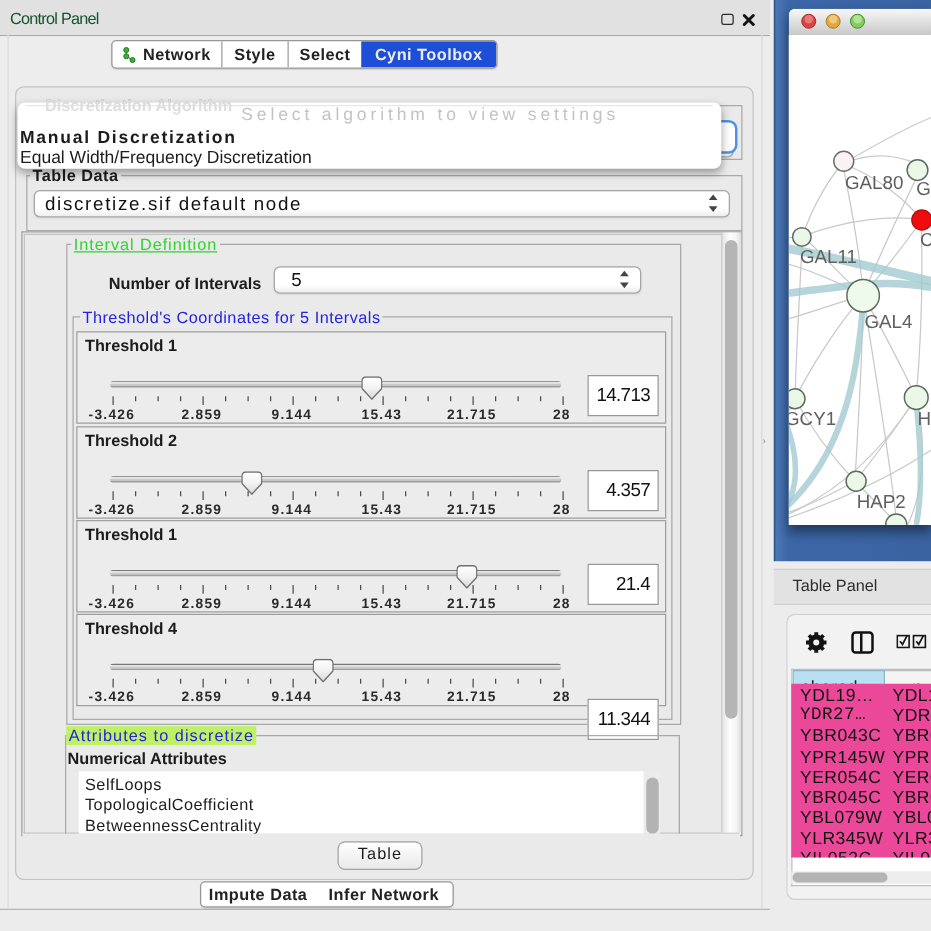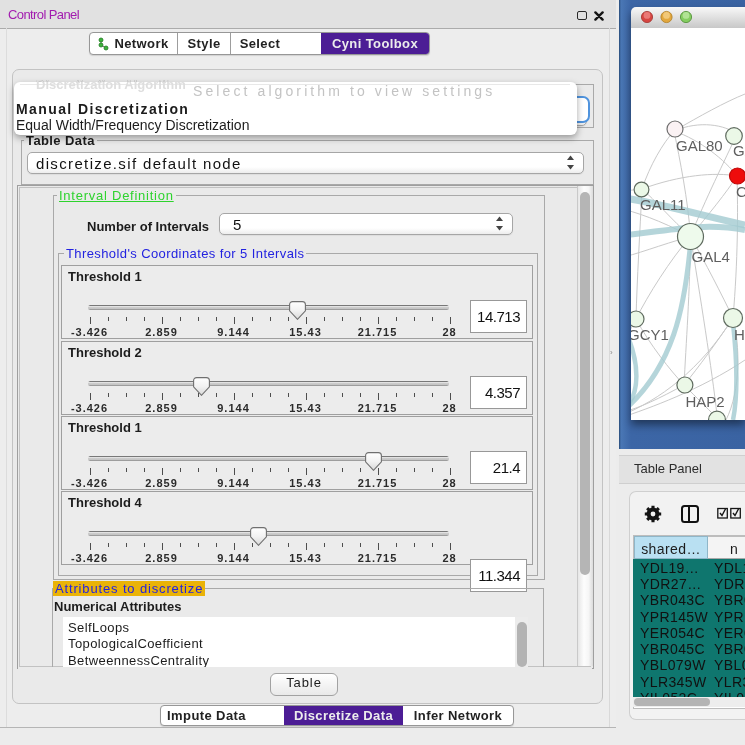--- a/index.html
+++ b/index.html
@@ -13,29 +13,29 @@
 .tlab{font-size:11px;font-weight:bold;letter-spacing:1px;text-align:center;color:#2b2b2b;}
 .vbox{box-sizing:border-box;width:57px;height:33px;background:#fff;border:1px solid #989898;font-size:15px;letter-spacing:-0.5px;
  text-align:right;line-height:31px;padding-right:6px;color:#111;}
 .grp{border:1px solid #a9a9a9;position:absolute;}
 .grplab{position:absolute;background:#eaeaea;padding:0 2px;font-size:13px;}
 .seg{position:absolute;display:flex;height:21px;border:1px solid #979797;border-radius:4px;
  background:#fff;font-size:13px;font-weight:bold;color:#222;overflow:hidden;
  box-shadow:0 1px 1px rgba(0,0,0,0.12);}
 .seg>div{display:flex;align-items:center;justify-content:center;white-space:nowrap;}
 .seg .sep{width:1px;background:#9d9d9d;}
-.seg .on{background:#4c1d95;color:#ececec;margin-left:32px;}
+.seg .on{background:#1d4ed8;color:#ececec;}
 .combo{position:absolute;background:linear-gradient(#ffffff 70%,#ededed 100%);border:1px solid #a6a6a6;border-radius:5px;
  box-shadow:0 1px 1px rgba(0,0,0,0.06);}
 </style></head>
 <body>
 
 
 <div class="abs" style="left:0;top:0;width:616px;height:28px;background:#e1e1e1;border-bottom:1px solid #ababab;"></div>
-<div class="abs" style="left:8px;top:7px;font-size:13px;letter-spacing:-0.6px;color:#a21caf;">Control Panel</div>
+<div class="abs" style="left:8px;top:7px;font-size:13px;letter-spacing:-0.6px;color:#14532d;">Control Panel</div>
 <div class="abs" style="left:577px;top:11px;width:8px;height:7px;border:1.5px solid #2a2a2a;border-radius:2px;"></div>
 <svg class="abs" style="left:594px;top:11px;" width="10" height="10" viewBox="0 0 10 10">
  <path d="M1.4 1.4 L8.6 8.6 M8.6 1.4 L1.4 8.6" stroke="#141414" stroke-width="2.4" stroke-linecap="round"></path>
 </svg>
 
 <div class="abs" style="left:0;top:29px;width:616px;height:698px;background:#ededed;border-bottom:1px solid #b5b5b5;"></div>
 
 <div class="abs" style="left:609px;top:28px;width:1px;height:699px;background:#d9d9d9;"></div>
 <div class="abs" style="left:6px;top:28px;width:1px;height:699px;background:#dcdcdc;"></div>
 
@@ -143,21 +143,21 @@
 <div class="abs" style="left:89.5px;top:543px;width:1px;height:7px;background:#4d4d4d"></div><div class="abs" style="left:107.5px;top:543px;width:1px;height:4px;background:#4d4d4d"></div><div class="abs" style="left:125.5px;top:543px;width:1px;height:4px;background:#4d4d4d"></div><div class="abs" style="left:143.5px;top:543px;width:1px;height:4px;background:#4d4d4d"></div><div class="abs" style="left:161.5px;top:543px;width:1px;height:7px;background:#4d4d4d"></div><div class="abs" style="left:179.5px;top:543px;width:1px;height:4px;background:#4d4d4d"></div><div class="abs" style="left:197.5px;top:543px;width:1px;height:4px;background:#4d4d4d"></div><div class="abs" style="left:215.5px;top:543px;width:1px;height:4px;background:#4d4d4d"></div><div class="abs" style="left:233.5px;top:543px;width:1px;height:7px;background:#4d4d4d"></div><div class="abs" style="left:251.5px;top:543px;width:1px;height:4px;background:#4d4d4d"></div><div class="abs" style="left:269.5px;top:543px;width:1px;height:4px;background:#4d4d4d"></div><div class="abs" style="left:287.5px;top:543px;width:1px;height:4px;background:#4d4d4d"></div><div class="abs" style="left:305.5px;top:543px;width:1px;height:7px;background:#4d4d4d"></div><div class="abs" style="left:323.5px;top:543px;width:1px;height:4px;background:#4d4d4d"></div><div class="abs" style="left:341.5px;top:543px;width:1px;height:4px;background:#4d4d4d"></div><div class="abs" style="left:359.5px;top:543px;width:1px;height:4px;background:#4d4d4d"></div><div class="abs" style="left:377.5px;top:543px;width:1px;height:7px;background:#4d4d4d"></div><div class="abs" style="left:395.5px;top:543px;width:1px;height:4px;background:#4d4d4d"></div><div class="abs" style="left:413.5px;top:543px;width:1px;height:4px;background:#4d4d4d"></div><div class="abs" style="left:431.5px;top:543px;width:1px;height:4px;background:#4d4d4d"></div><div class="abs" style="left:449.5px;top:543px;width:1px;height:7px;background:#4d4d4d"></div>
 <div class="abs tlab" style="left:53.5px;top:552px;width:72px;">-3.426</div><div class="abs tlab" style="left:125.5px;top:552px;width:72px;">2.859</div><div class="abs tlab" style="left:197.5px;top:552px;width:72px;">9.144</div><div class="abs tlab" style="left:269.5px;top:552px;width:72px;">15.43</div><div class="abs tlab" style="left:341.5px;top:552px;width:72px;">21.715</div><div class="abs tlab" style="left:413.5px;top:552px;width:72px;">28</div>
 <svg class="abs" style="left:250.2px;top:527px;" width="17" height="19" viewBox="0 0 17 19">
  <path d="M3.6 0.6 h9.8 a3 3 0 0 1 3 3 v6.2 L8.5 18.3 L0.6 9.8 V3.6 a3 3 0 0 1 3 -3 z" fill="url(#thumbg)" stroke="#6f6f6f" stroke-width="1.1"></path>
 </svg>
 <div class="abs vbox" style="left:470px;top:526px;margin-top:33px;">11.344</div>
 
 
 
 <div class="grp" style="left:52px;top:588px;width:490px;height:85px;border-bottom:none;"></div>
-<div class="grplab" style="left:53px;top:581px;color:#2323e0;background:#eab308;letter-spacing:0.85px;">Attributes to discretize</div>
+<div class="grplab" style="left:53px;top:581px;color:#2323e0;background:#bef264;letter-spacing:0.85px;">Attributes to discretize</div>
 <div class="abs b13" style="left:54px;top:599px;letter-spacing:0;">Numerical Attributes</div>
 <div class="abs" style="left:63px;top:617px;width:452px;height:50px;background:#fff;overflow:hidden;">
  <div style="position:absolute;left:5px;top:3px;">SelfLoops</div>
  <div style="position:absolute;left:5px;top:19px;">TopologicalCoefficient</div>
  <div style="position:absolute;left:5px;top:36px;">BetweennessCentrality</div>
 </div>
 <div class="abs" style="left:515px;top:617px;width:13px;height:50px;background:#ececec;"></div>
 <div class="abs" style="left:517px;top:622px;width:10px;height:45px;background:#b3b3b3;border-radius:5px;"></div>
 
 
@@ -166,21 +166,20 @@
 
 
 <div class="abs" style="left:18px;top:667px;width:574px;height:36px;background:#eaeaea;"></div>
 
 
 <div class="abs" style="left:270px;top:673px;width:66px;height:20px;background:linear-gradient(#ffffff,#e9e9e9);border:1px solid #a2a2a2;border-radius:6px;text-align:center;padding-top:1px;font-size:13px;letter-spacing:0.9px;">Table</div>
 
 
 <div class="seg" style="left:160px;top:705px;height:19px;">
  <div style="width:91px;">Impute Data</div>
- <div class="on" style="width:119px;">Discretize Data</div>
  <div style="width:110px;">Infer Network</div>
 </div>
 
 
 <div class="abs" style="left:36px;top:77px;font-weight:bold;font-size:13px;letter-spacing:0;color:#8f8f8f;">Discretization Algorithm</div>
 
 
 <div class="abs" style="left:14px;top:82px;width:563px;height:53px;background:#fff;border-radius:6px;box-shadow:0 3px 7px rgba(0,0,0,0.35);"></div>
 <div class="abs" style="left:20px;top:84px;width:550px;height:1px;background:#e8e8e8;"></div>
 <div class="abs" style="left:36px;top:77px;font-weight:bold;font-size:13px;letter-spacing:0;color:#dedede;">Discretization Algorithm</div>
@@ -290,24 +289,24 @@
  <path d="M3 6 L5 8.5 L8.7 1.5" stroke="#161616" stroke-width="1.4" fill="none"></path>
  <rect x="13.8" y="1.5" width="9.5" height="9.5" fill="none" stroke="#161616" stroke-width="1.3"></rect>
  <path d="M16 6 L18 8.5 L21.7 1.5" stroke="#161616" stroke-width="1.4" fill="none"></path>
 </svg>
 
 
 <div class="abs" style="left:633px;top:535px;width:112px;height:172px;background:#fff;border:1px solid #bdbdbd;border-right:none;overflow:hidden;font-size:14px;">
  <div style="position:absolute;left:0;top:0;width:74px;height:23px;background:#b9e0f2;border:1px solid #8fb6c8;box-sizing:border-box;text-align:center;padding-top:4px;">shared…</div>
  <div style="position:absolute;left:74px;top:0;width:40px;height:23px;background:#f4f4f4;border-top:1px solid #bdbdbd;border-bottom:1px solid #a9a9a9;box-sizing:border-box;padding-top:4px;padding-left:22px;">n</div>
 </div>
-<div class="abs" style="left:633px;top:559px;width:112px;height:139px;overflow:hidden;background:#0f766e;font-size:14px;color:#111;">
+<div class="abs" style="left:633px;top:547px;width:112px;height:139px;overflow:hidden;background:#ec4899;font-size:14px;color:#111;">
  <div style="position:absolute;left:7px;top:1px;">YDL19…</div>
     <div style="position:absolute;left:81px;top:1px;">YDL1</div>
- <div style="position:absolute;left:7px;top:17px;">YDR27…</div>
+ <div style="position:absolute;left:7px;top:17px;font-family:Liberation Mono, monospace;">YDR27…</div>
     <div style="position:absolute;left:81px;top:17px;">YDR2</div>
  <div style="position:absolute;left:7px;top:33px;">YBR043C</div>
     <div style="position:absolute;left:81px;top:33px;">YBR0</div>
  <div style="position:absolute;left:7px;top:50px;">YPR145W</div>
     <div style="position:absolute;left:81px;top:50px;">YPR1</div>
  <div style="position:absolute;left:7px;top:66px;">YER054C</div>
     <div style="position:absolute;left:81px;top:66px;">YER0</div>
  <div style="position:absolute;left:7px;top:82px;">YBR045C</div>
     <div style="position:absolute;left:81px;top:82px;">YBR0</div>
  <div style="position:absolute;left:7px;top:98px;">YBL079W</div>

